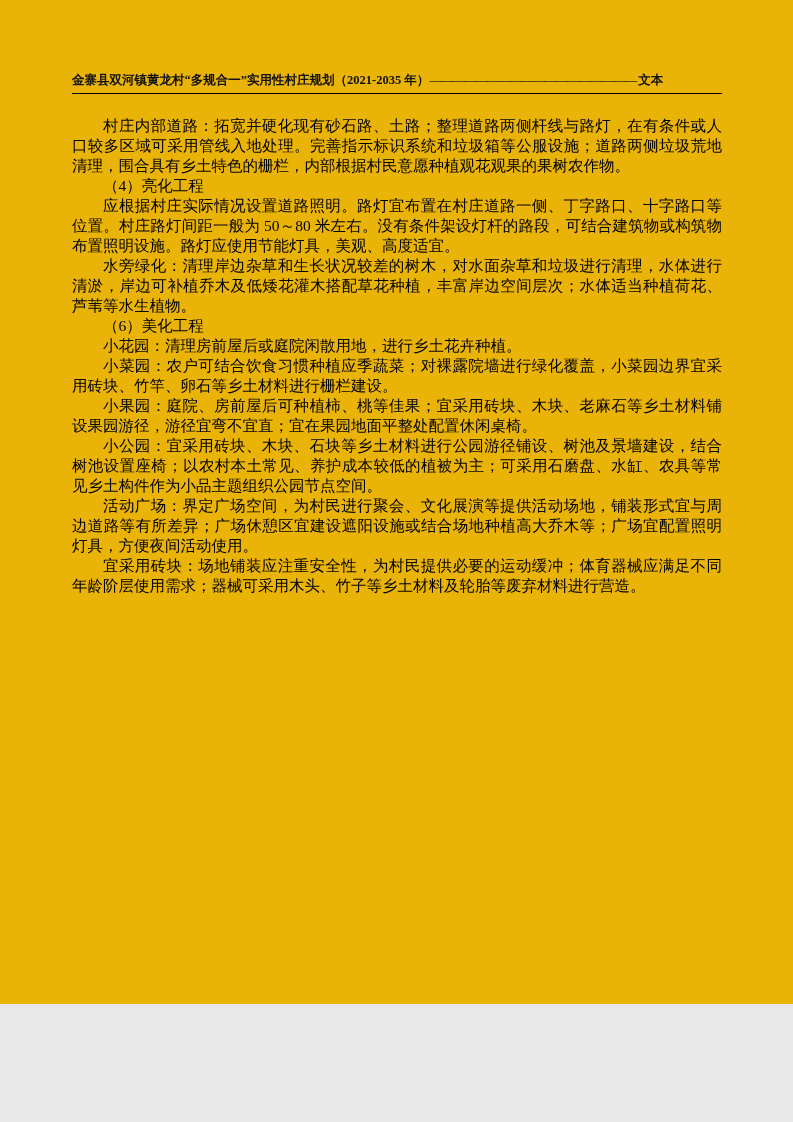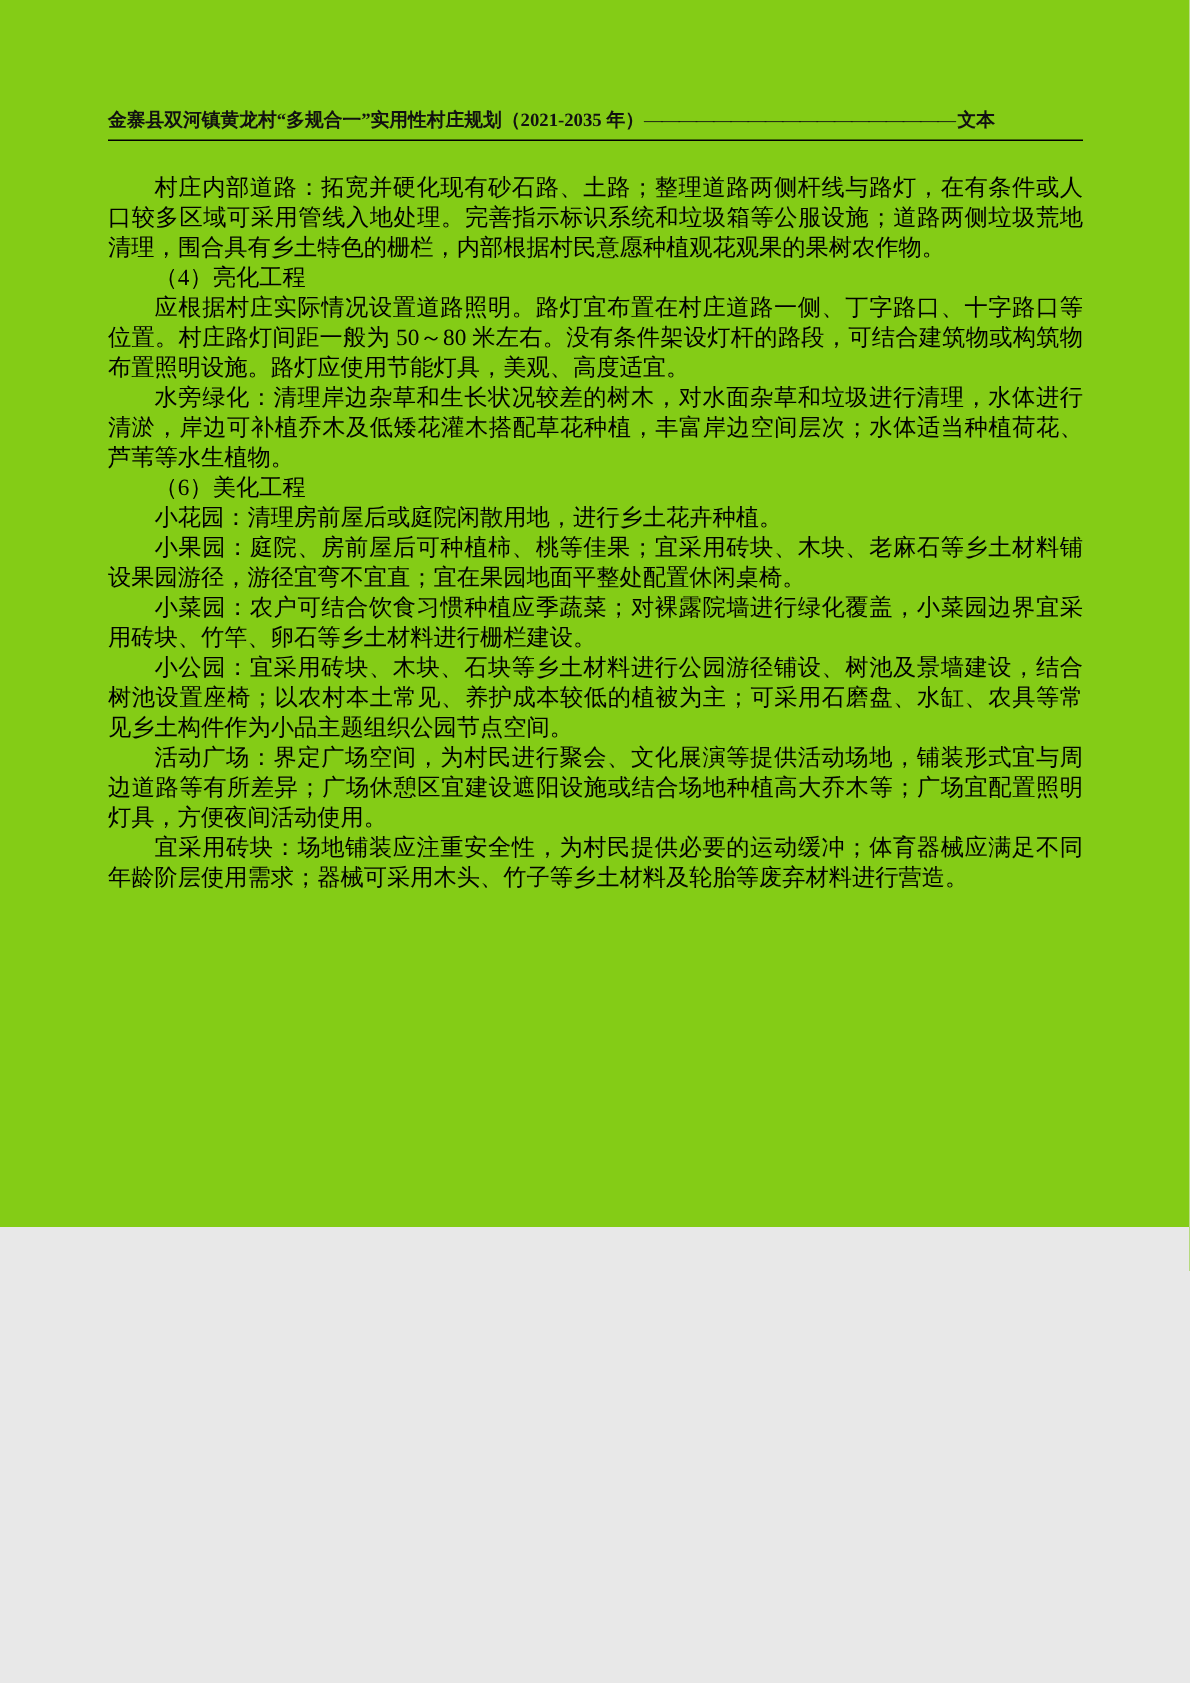--- a/index.html
+++ b/index.html
@@ -5,22 +5,22 @@
   html, body {
     margin: 0;
     padding: 0;
     background: #e8e8e8;
   }
   body {
     font-family: "Liberation Serif", "DejaVu Serif", serif;
   }
   .page {
     width: 793px;
-    height: 818px;
-    background: #84cc16;
+    height: 1004px;
+    background: #eab308;
     position: relative;
     box-sizing: border-box;
     overflow: hidden;
     margin: 0 auto;
   }
   .page-inner {
     position: absolute;
     left: 72px;
     top: 52px;
     width: 650px;
@@ -94,22 +94,22 @@
     </div>
     <div class="header-rule"></div>
 
     <div class="body">
       <p>村庄内部道路：拓宽并硬化现有砂石路、土路；整理道路两侧杆线与路灯，在有条件或人口较多区域可采用管线入地处理。完善指示标识系统和垃圾箱等公服设施；道路两侧垃圾荒地清理，围合具有乡土特色的栅栏，内部根据村民意愿种植观花观果的果树农作物。</p>
       <p>（4）亮化工程</p>
       <p>应根据村庄实际情况设置道路照明。路灯宜布置在村庄道路一侧、丁字路口、十字路口等位置。村庄路灯间距一般为 50～80 米左右。没有条件架设灯杆的路段，可结合建筑物或构筑物布置照明设施。路灯应使用节能灯具，美观、高度适宜。</p>
       <p>水旁绿化：清理岸边杂草和生长状况较差的树木，对水面杂草和垃圾进行清理，水体进行清淤，岸边可补植乔木及低矮花灌木搭配草花种植，丰富岸边空间层次；水体适当种植荷花、芦苇等水生植物。</p>
       <p>（6）美化工程</p>
       <p>小花园：清理房前屋后或庭院闲散用地，进行乡土花卉种植。</p>
+      <p>小菜园：农户可结合饮食习惯种植应季蔬菜；对裸露院墙进行绿化覆盖，小菜园边界宜采用砖块、竹竿、卵石等乡土材料进行栅栏建设。</p>
       <p>小果园：庭院、房前屋后可种植柿、桃等佳果；宜采用砖块、木块、老麻石等乡土材料铺设果园游径，游径宜弯不宜直；宜在果园地面平整处配置休闲桌椅。</p>
-      <p>小菜园：农户可结合饮食习惯种植应季蔬菜；对裸露院墙进行绿化覆盖，小菜园边界宜采用砖块、竹竿、卵石等乡土材料进行栅栏建设。</p>
       <p>小公园：宜采用砖块、木块、石块等乡土材料进行公园游径铺设、树池及景墙建设，结合树池设置座椅；以农村本土常见、养护成本较低的植被为主；可采用石磨盘、水缸、农具等常见乡土构件作为小品主题组织公园节点空间。</p>
       <p>活动广场：界定广场空间，为村民进行聚会、文化展演等提供活动场地，铺装形式宜与周边道路等有所差异；广场休憩区宜建设遮阳设施或结合场地种植高大乔木等；广场宜配置照明灯具，方便夜间活动使用。</p>
       <p>宜采用砖块：场地铺装应注重安全性，为村民提供必要的运动缓冲；体育器械应满足不同年龄阶层使用需求；器械可采用木头、竹子等乡土材料及轮胎等废弃材料进行营造。</p>
     </div>
 
   </div>
 
   <div class="footer">
     <span class="pgnum">－ 21 －</span>
   </div>

